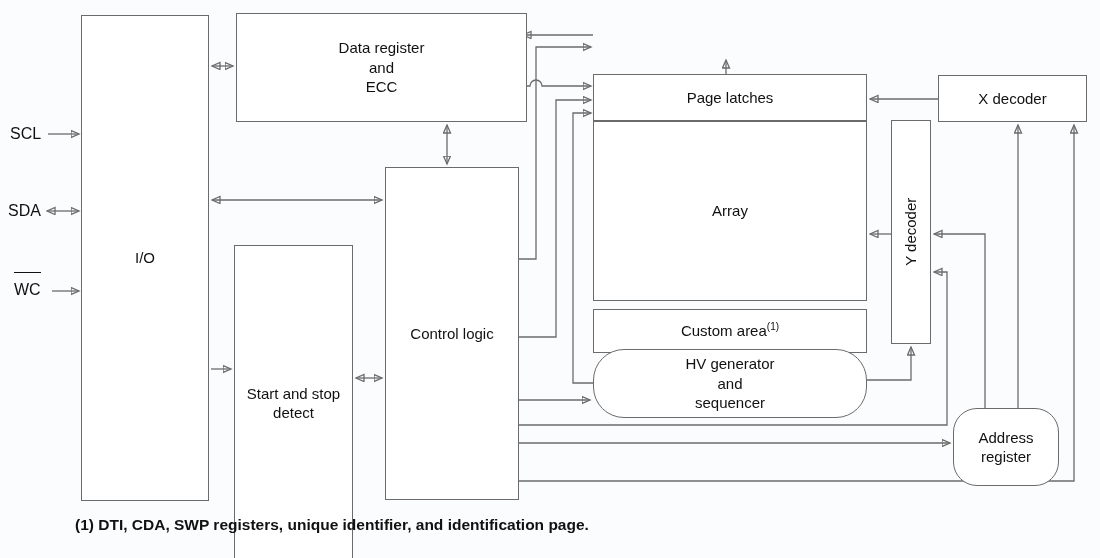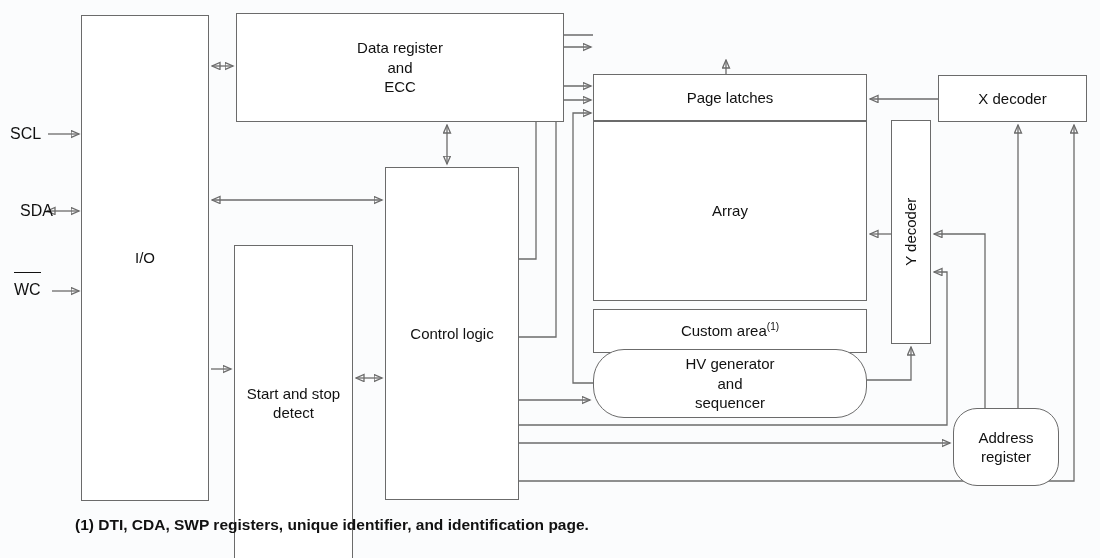--- a/index.html
+++ b/index.html
@@ -28,28 +28,28 @@
   }
   svg.wires { position:absolute; left:0; top:0; z-index:1; }
   svg.wires path { fill:none; stroke:#6b6b6b; stroke-width:1.3; }
 </style>
 </head>
 <body>
 
 <div class="canvas">
 
   <div class="sig" style="left:10px; top:125px;"><span>SCL</span></div>
-  <div class="sig" style="left:8px; top:202px;margin-left:12px;"><span>SDA</span></div>
+  <div class="sig" style="left:8px; top:202px;"><span>SDA</span></div>
   <div class="sig" style="left:14px; top:281px;"><span class="ovl">WC</span></div>
 
   <div class="box" style="left:81px; top:15px; width:128px; height:486px;">
     <span class="lbl">I/O</span>
   </div>
 
-  <div class="box" style="left:236px; top:13px; width:328px; height:109px;align-items:center;">
+  <div class="box" style="left:236px; top:13px; width:291px; height:109px;align-items:center;">
     <span class="lbl">
       <span>Data register</span><br>
       <span>and</span><br>
       <span>ECC</span>
     </span>
   </div>
 
   <div class="box" style="left:234px; top:245px; width:119px; height:316px;">
     <span class="lbl">
       <span>Start and stop</span><br>

